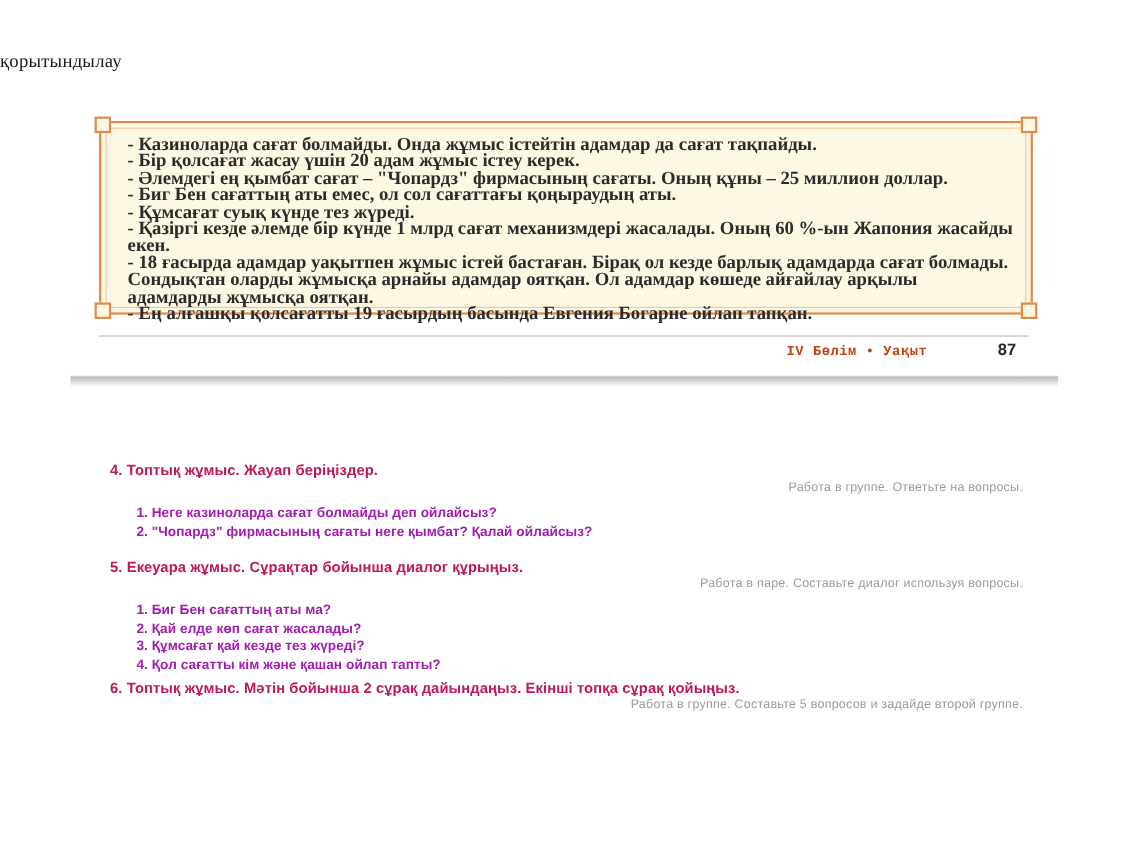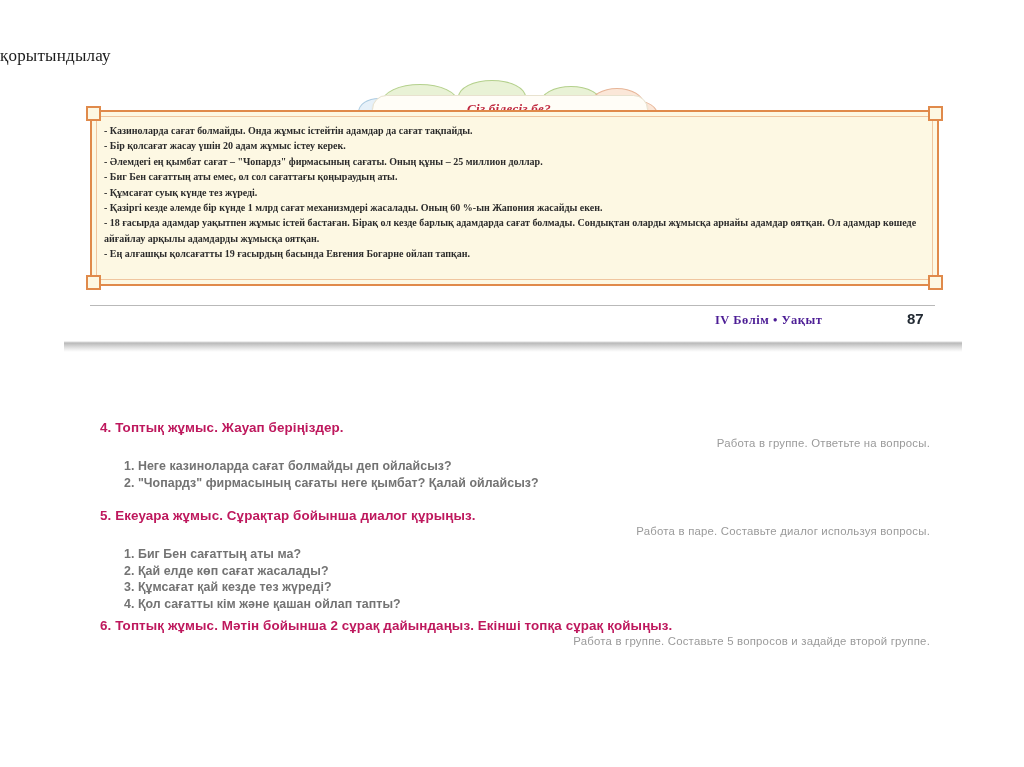--- a/index.html
+++ b/index.html
@@ -114,25 +114,25 @@
     border: 2px solid #e08a4b;
     background: #fdf8e3;
   }
   .notch-tl { left: -6px;  top: -6px; }
   .notch-tr { right: -6px; top: -6px; }
   .notch-bl { left: -6px;  bottom: -6px; }
   .notch-br { right: -6px; bottom: -6px; }
 
   .info-lines {
     position: absolute;
-    left: 12px;
+    left: 24px;
     top: 11px;
     right: 14px;
     font-family: "Liberation Serif", "DejaVu Serif", serif;
-    font-size: 10px;
+    font-size: 17px;
     line-height: 15.4px;
     color: #2b2b2b;
     font-weight: 600;
   }
   .info-lines p {
     margin: 0;
     padding: 0;
     text-indent: 0;
   }
 
@@ -142,24 +142,24 @@
     left: 28px;
     top: 223px;
     width: 845px;
     height: 1px;
     background: #b9b9b9;
   }
   .running-head {
     position: absolute;
     left: 610px;
     top: 231px;
-    font-family: Liberation Serif, serif;
+    font-family: Liberation Mono, monospace;
     font-size: 12.5px;
     font-weight: bold;
-    color: #4c1d95;
+    color: #c2410c;
     letter-spacing: .5px;
     padding-left: 43px;
   }
   .page-number {
     position: absolute;
     left: 845px;
     top: 228px;
     font-family: "Liberation Sans", "DejaVu Sans", sans-serif;
     font-size: 15px;
     font-weight: bold;
@@ -204,46 +204,36 @@
   }
   .q-list {
     margin: 9px 0 0 24px;
     padding: 0;
     list-style: none;
   }
   .q-list li {
     font-family: "Liberation Sans", "DejaVu Sans", sans-serif;
     font-size: 12.4px;
     font-weight: bold;
-    color: #737373;
+    color: #a21caf;
     line-height: 16.5px;
     letter-spacing: .05px;
   }
 
   .t4 { top: 0; }
   .t5 { top: 88px; }
   .t6 { top: 198px; }
 </style>
 </head>
 <body>
 
 <div class="slide-title">қорытындылау</div>
 
 <div class="page-scan-top">
 
-  <div class="cloud-banner">
-    <div class="cloud-leaf leaf-a"></div>
-    <div class="cloud-leaf leaf-b"></div>
-    <div class="cloud-leaf leaf-c"></div>
-    <div class="cloud-leaf leaf-d"></div>
-    <div class="cloud-leaf leaf-e"></div>
-    <div class="cloud-leaf leaf-f"></div>
-    <div class="cloud-body"></div>
-    <div class="cloud-text">Сіз білесіз бе?</div>
-  </div>
 
   <div class="info-box">
     <div class="info-box-inner"></div>
     <div class="corner-notch notch-tl"></div>
     <div class="corner-notch notch-tr"></div>
     <div class="corner-notch notch-bl"></div>
     <div class="corner-notch notch-br"></div>
     <div class="info-lines">
       <p>- Казиноларда сағат болмайды. Онда жұмыс істейтін адамдар да сағат тақпайды.</p>
       <p>- Бір қолсағат жасау үшін 20 адам жұмыс істеу керек.</p>

